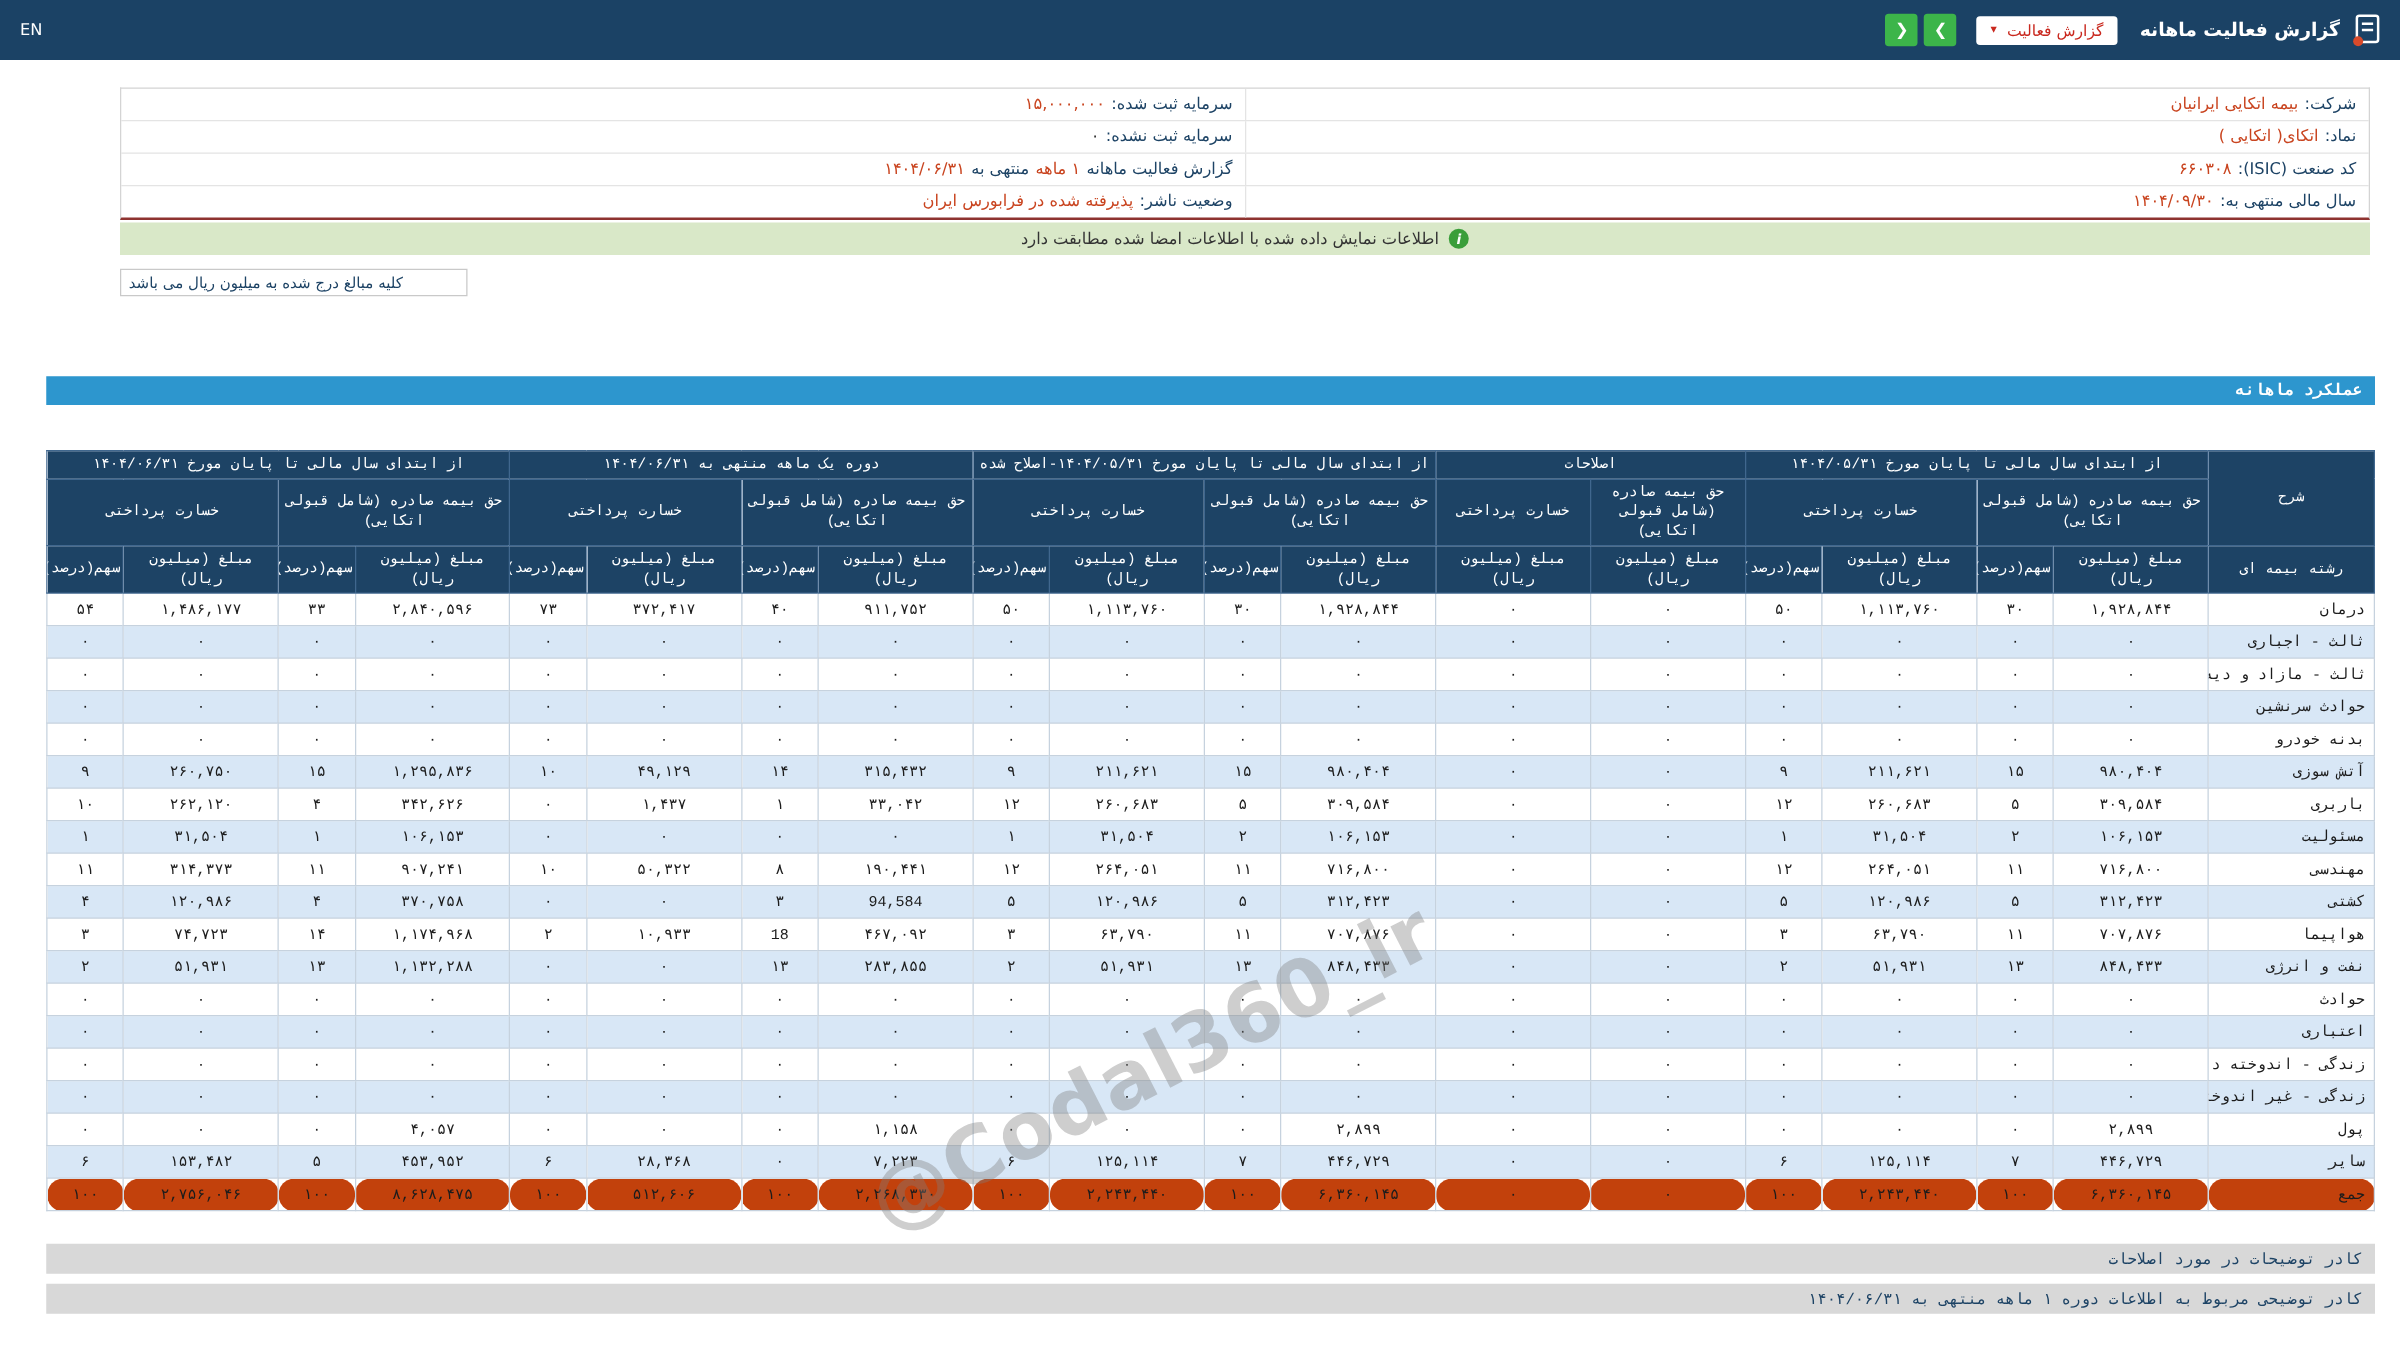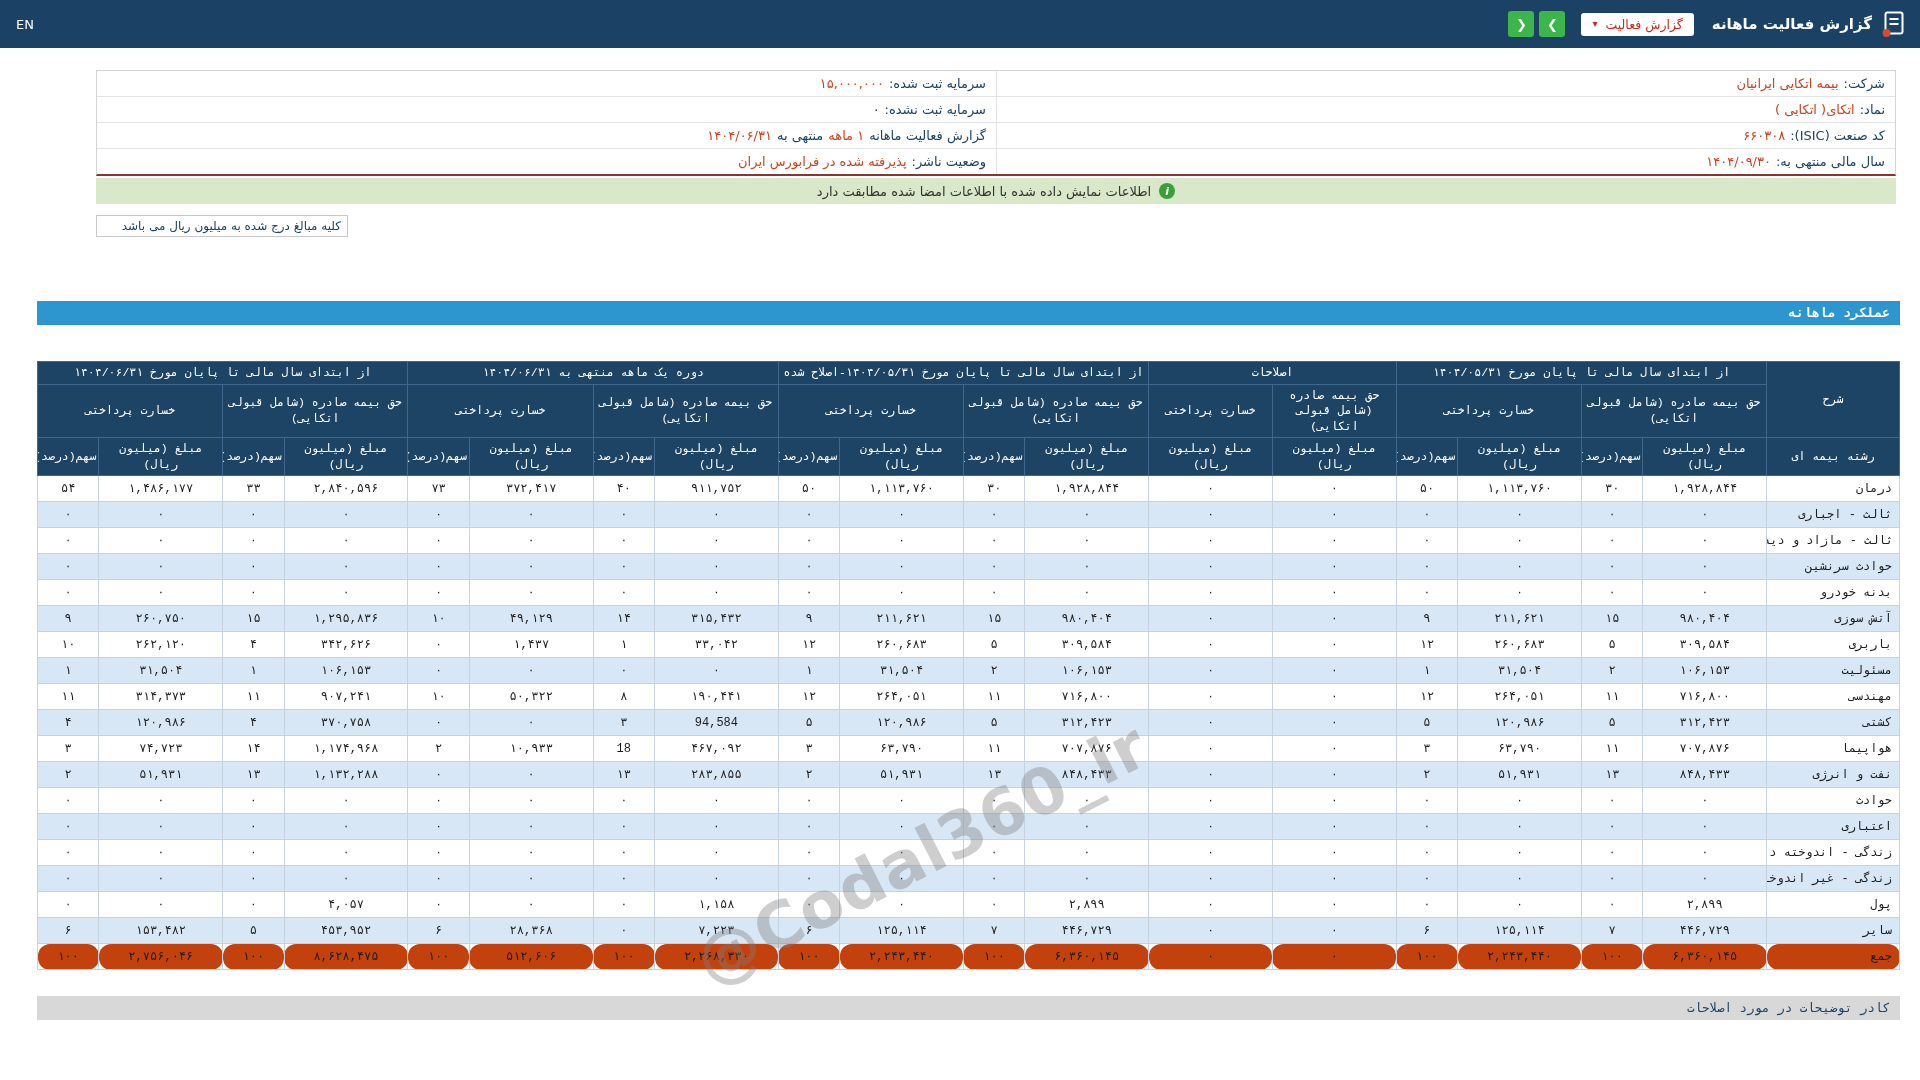--- a/index.html
+++ b/index.html
@@ -66,26 +66,26 @@
     font-size: 13px; color: #333;
   }
   .info-icon {
     width: 16px; height: 16px; border-radius: 50%;
     background: #3a9e3a; color: #fff; font-size: 11px; font-weight: bold; font-style: italic;
     display: flex; align-items: center; justify-content: center; flex: 0 0 auto;
   }
 
   
   .amounts-box {
-    width: 252px;
+    width: 278px;
     margin: 11px auto 0 96px;
     border: 1px solid #c9c9c9;
     font-size: 12px;
     color: #1d4365;
-    text-align: right;
+    text-align: left;
     padding: 3px 6px;
     white-space: nowrap;
   }
 
   
   .main { margin: 64px 20px 0 37px; font-family: Liberation Mono, monospace; }
   .section-title {
     background: #2d96ce; color: #fff; font-size: 13px; font-weight: bold;
     padding: 4px 10px;
   }
@@ -690,15 +690,16 @@
           <td>۱۰۰</td>
           <td>۸,۶۲۸,۴۷۵</td>
           <td>۱۰۰</td>
           <td>۲,۷۵۶,۰۴۶</td>
           <td>۱۰۰</td>
         </tr>
       </tbody>
   </table>
 
   <div class="footer-bar first">کادر توضیحات در مورد اصلاحات</div>
+  <div class="footer-bar">کادر توضیحی مربوط به اطلاعات دوره ۱ ماهه منتهی به ۱۴۰۴/۰۶/۳۱</div>
 </main>
 
 <div class="watermark">@Codal360_ir</div>
 
 </body></html>

